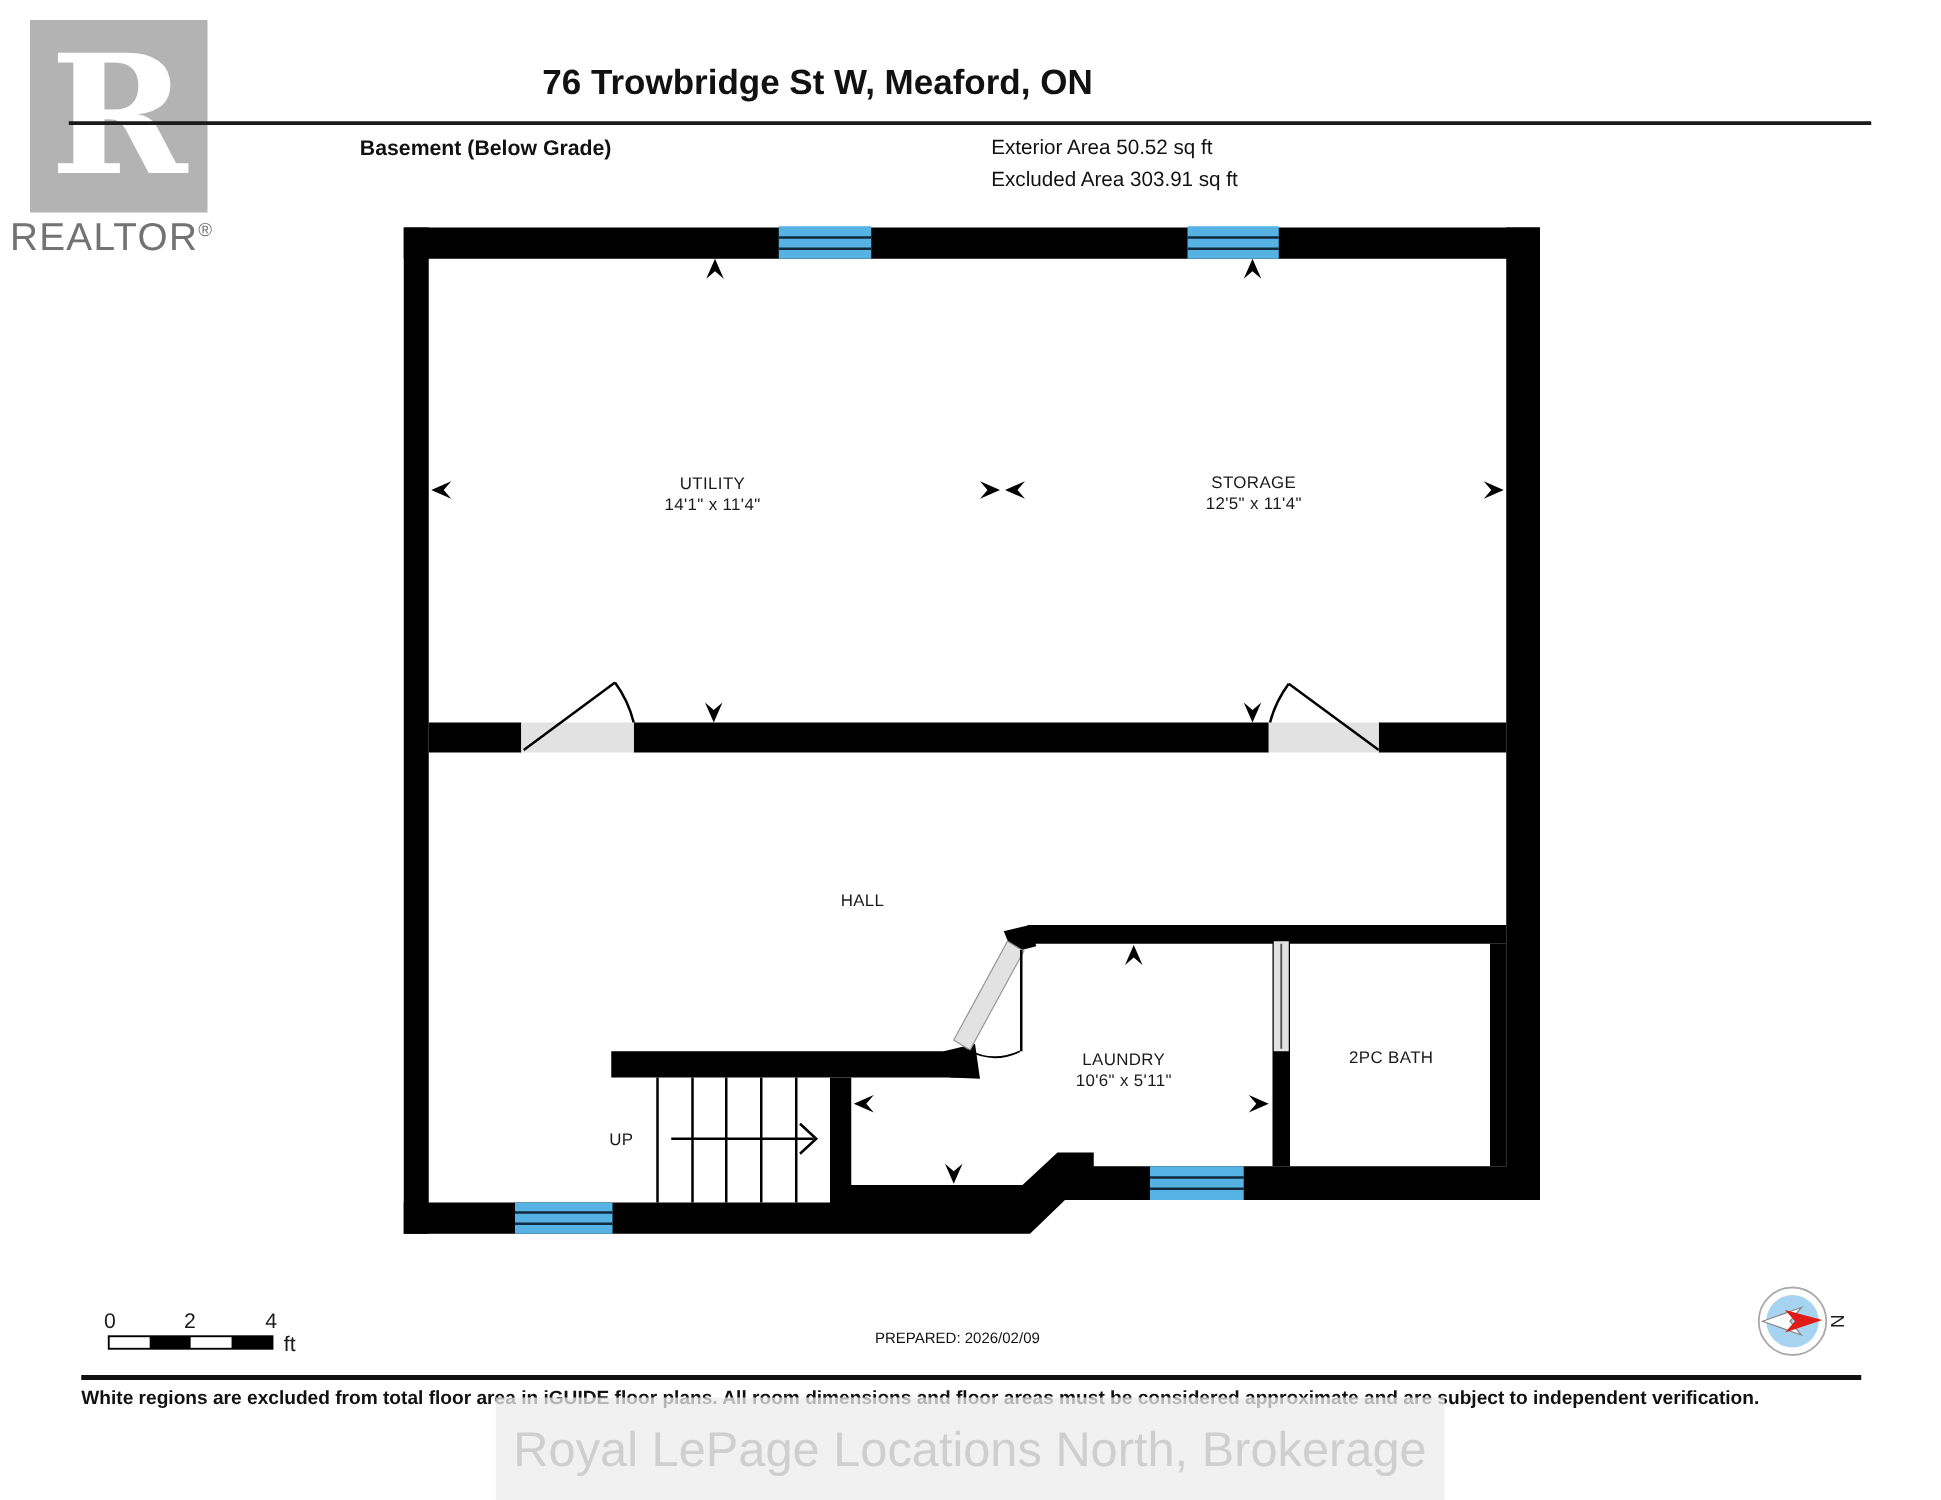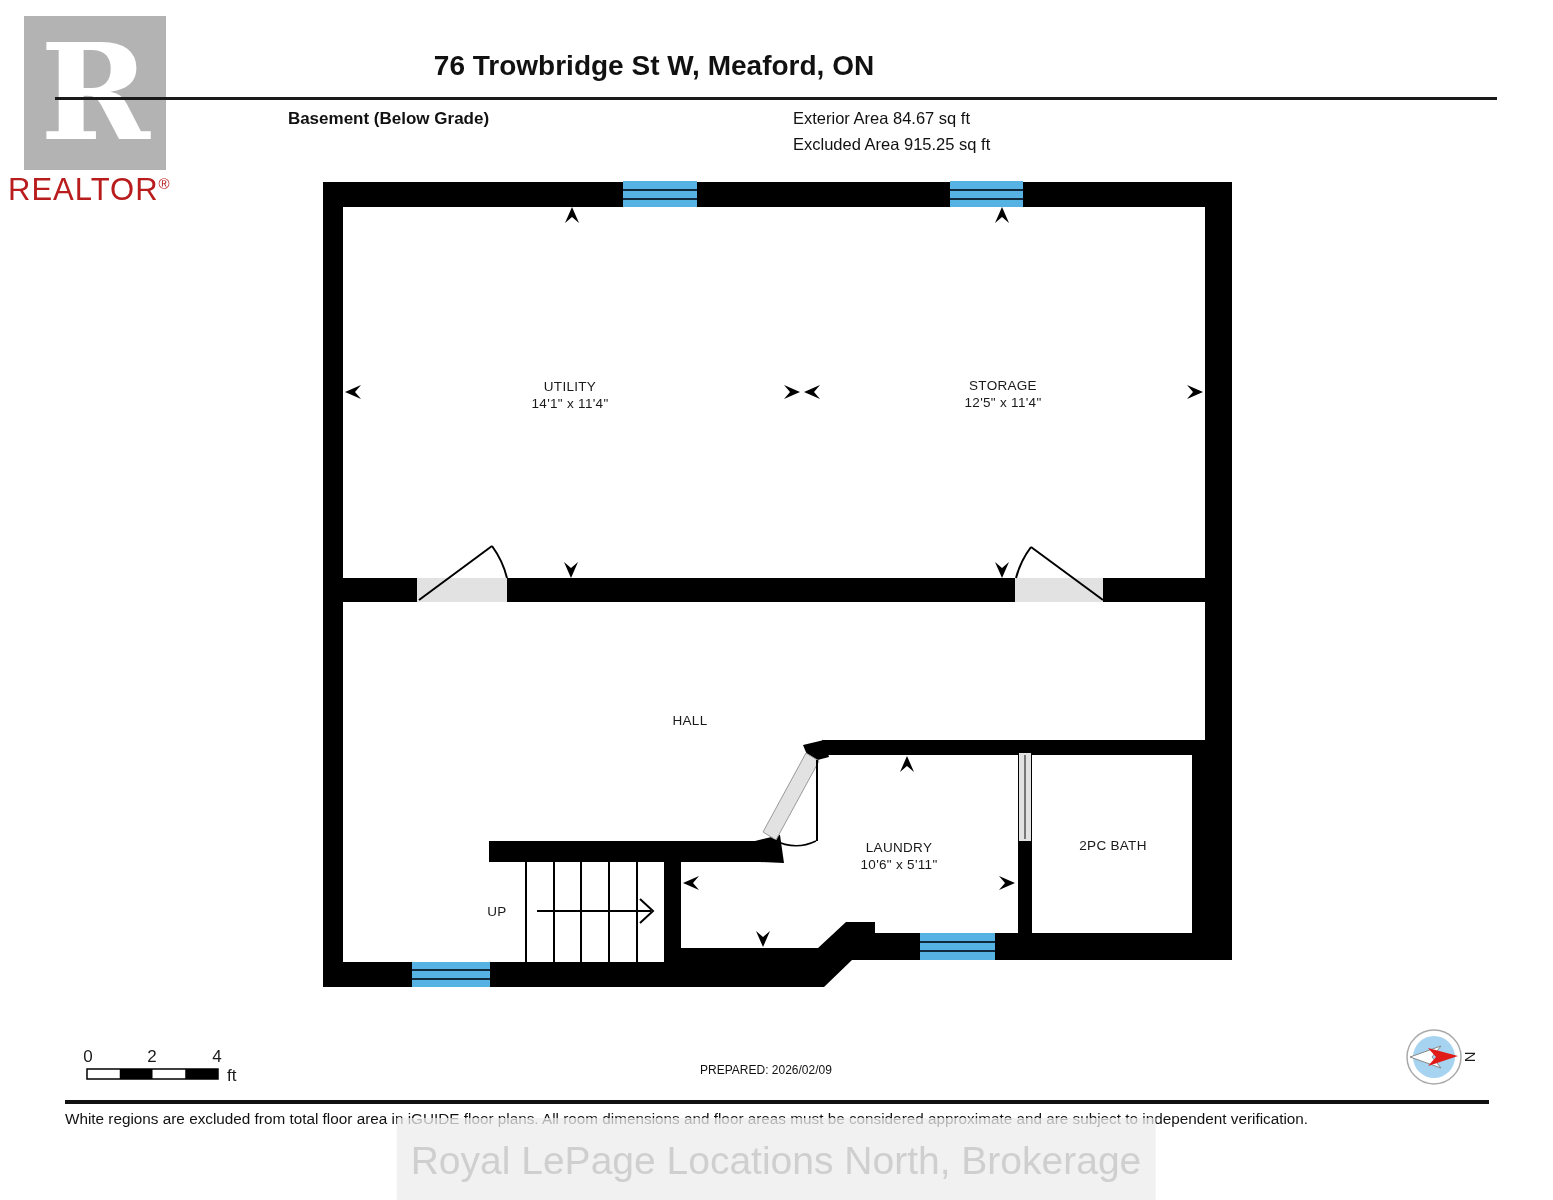--- a/index.html
+++ b/index.html
@@ -2,52 +2,52 @@
 <html><head>
 <meta charset="utf-8">
 <style>
   html,body{margin:0;padding:0;background:#fff;}
   #canvas{position:relative;width:1553px;height:1200px;background:#fff;overflow:hidden;
           font-family:"Liberation Sans",sans-serif;color:#111;}
   .abs{position:absolute;}
   #logo-box{left:24px;top:16px;width:142px;height:154px;background:#b3b3b3;
             display:flex;align-items:center;justify-content:center;}
   #logo-r{color:#fff;font-family:"DejaVu Serif",serif;font-weight:bold;font-size:132px;line-height:1;}
-  #logo-word{left:8px;top:172px;width:190px;color:#b91c1c;font-size:31px;letter-spacing:1px;}
+  #logo-word{left:8px;top:172px;width:190px;color:#737373;font-size:31px;letter-spacing:1px;}
   #logo-word sup{font-size:15px;}
   #main-title{left:0;top:50px;width:1308px;text-align:center;font-size:28px;font-weight:bold;}
   #header-rule{left:55px;top:97px;width:1442px;height:3px;background:#1a1a1a;}
   #floor-label{left:0;top:109px;width:777px;text-align:center;font-size:17px;font-weight:bold;}
   #area1{left:793px;top:109px;font-size:16.5px;}
   #area2{left:793px;top:135px;font-size:16.5px;}
   #plan-svg{left:0;top:0;}
   #prepared{left:700px;top:1063px;font-size:12px;}
   #footer-rule{left:65px;top:1100px;width:1424px;height:4px;background:#111;}
-  #disclaimer{left:65px;top:1110px;font-size:15.3px;white-space:nowrap;}
+  #disclaimer{left:65px;top:1110px;font-size:15.3px;white-space:nowrap;font-weight:bold;}
   #watermark{left:776px;top:1118px;transform:translateX(-50%);font-size:39px;
              color:#cfcfcf;background:rgba(236,236,236,.75);padding:21px 14px;white-space:nowrap;}
   svg text{font-family:"Liberation Sans",sans-serif;fill:#1a1a1a;}
   .roomlbl{font-size:13.5px;text-anchor:middle;letter-spacing:.3px;}
   .scaletxt{font-size:17px;text-anchor:middle;}
 </style>
 </head>
 <body>
 
 <div id="canvas">
 
   <div id="logo-box" class="abs">
     <span id="logo-r">R</span>
   </div>
   <div id="logo-word" class="abs"><span>REALTOR</span><sup>®</sup></div>
 
   <div id="main-title" class="abs">76 Trowbridge St W, Meaford, ON</div>
   <div id="header-rule" class="abs"></div>
   <div id="floor-label" class="abs">Basement (Below Grade)</div>
-  <div id="area1" class="abs">Exterior Area 84.67 sq ft</div>
-  <div id="area2" class="abs">Excluded Area 915.25 sq ft</div>
+  <div id="area1" class="abs">Exterior Area 50.52 sq ft</div>
+  <div id="area2" class="abs">Excluded Area 303.91 sq ft</div>
 
   <svg id="plan-svg" class="abs" width="1553" height="1200" viewBox="0 0 1553 1200">
 
     <g fill="#000000">
       <rect x="323" y="182" width="909" height="25"></rect>
       <rect x="323" y="182" width="20" height="805"></rect>
       <rect x="1205" y="182" width="27" height="778"></rect>
       <rect x="343" y="578" width="74" height="24"></rect>
       <rect x="507" y="578" width="508" height="24"></rect>
       <rect x="1103" y="578" width="102" height="24"></rect>

